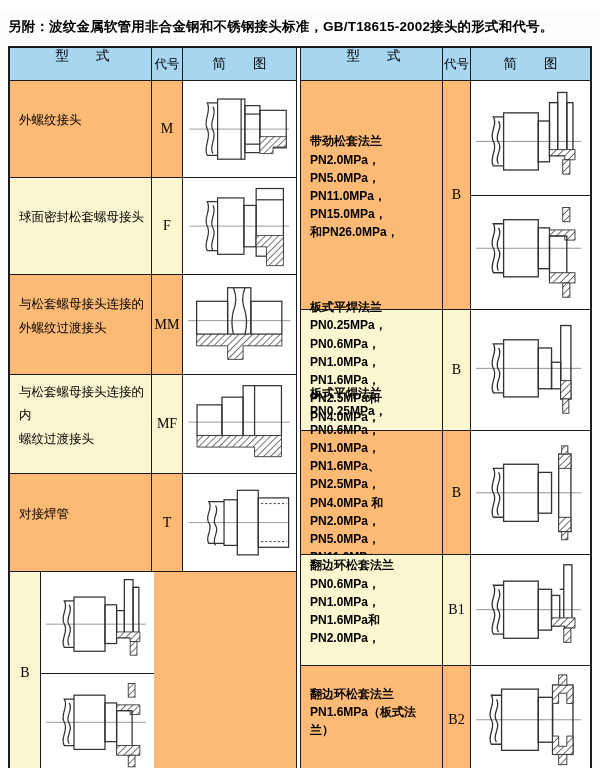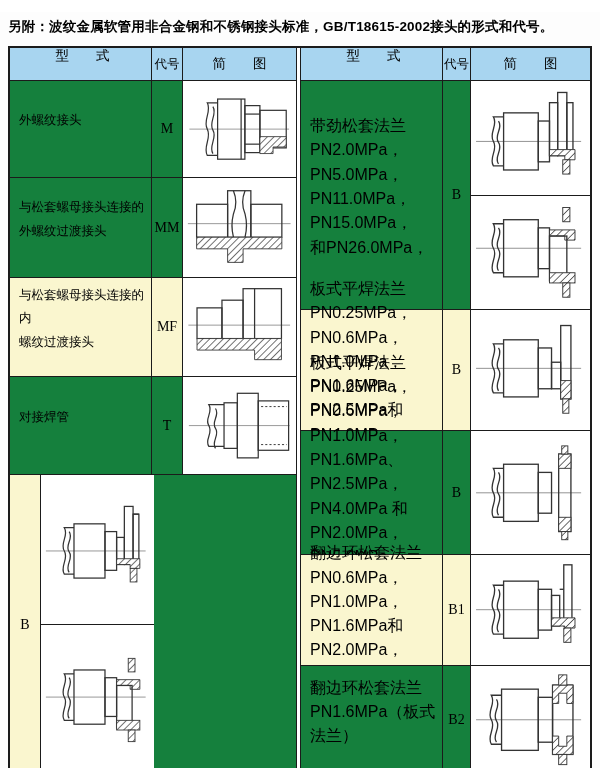--- a/index.html
+++ b/index.html
@@ -18,30 +18,30 @@
     border:2px solid #1b1b1b;background:#fff;
     display:flex;box-sizing:border-box;
   }
   .half{display:flex;flex-direction:column;box-sizing:border-box;}
   .half-left{width:286px;}
   .half-right{flex:1;}
   .mid-divider{
     width:5px;box-sizing:border-box;background:#fff;
     border-left:1.5px solid #1b1b1b;border-right:1.5px solid #1b1b1b;
   }
-  .row{display:flex;border-bottom:1.5px solid #1b1b1b;box-sizing:border-box;background:#15803d;}
+  .row{display:flex;border-bottom:1.5px solid #1b1b1b;box-sizing:border-box;background:#fdba74;}
   .row:last-child{border-bottom:none;flex:1;}
   .cell{box-sizing:border-box;border-right:1.5px solid #1b1b1b;}
   .cell:last-child{border-right:none;}
   .name-cell{
     flex:1;display:flex;align-items:center;
     padding:4px 5px 20px 9px;
     font-size:12.5px;line-height:1.85;white-space:pre-line;
   }
-  .half-right .name-cell{font-size:16px;line-height:1.52;}
+  .half-right .name-cell{font-size:12px;line-height:1.52;font-weight:bold;}
   .code-cell{
     width:31px;display:flex;align-items:center;justify-content:center;
     font-family:"Liberation Serif","DejaVu Serif",serif;font-size:14px;
   }
   .half-right .code-cell{width:28px;}
   .diagram-cell{
     width:113px;display:flex;flex-direction:column;background:#fff;padding:0;
   }
   .half-right .diagram-cell{width:119px;}
   .dsub{flex:1;display:flex;align-items:center;justify-content:center;overflow:hidden;}
@@ -105,20 +105,39 @@
               <rect class="ln" x="62" y="23" width="16" height="50"></rect>
               <line class="ln" x1="62" y1="32" x2="78" y2="32"></line>
               <line class="ln" x1="62" y1="64" x2="78" y2="64"></line>
               <rect class="ln" x="78" y="28" width="28" height="40"></rect>
               <polygon class="ht" points="78,56 106,56 106,67 92,67 92,74 78,74"></polygon>
             </svg>
           </div>
         </div>
       </div>
 
+      <div class="row lr1">
+        <div class="cell name-cell hl">球面密封松套螺母接头</div>
+        <div class="cell code-cell hl">F</div>
+        <div class="cell diagram-cell">
+          <div class="dsub">
+            <svg viewBox="0 0 112 96">
+              <line class="cl" x1="3" y1="48" x2="109" y2="48"></line>
+              <path class="ln" d="M33 22 H22 c5 9 -5 18 0 26 c5 9 -5 18 0 26 H33"></path>
+              <path class="ln" d="M28 26 c5 8 -5 16 0 24 c5 8 -5 16 0 24"></path>
+              <rect class="ln" x="33" y="18" width="28" height="60"></rect>
+              <rect class="ln" x="61" y="26" width="13" height="44"></rect>
+              <rect class="ln" x="74" y="8" width="29" height="72"></rect>
+              <line class="ln" x1="74" y1="20" x2="103" y2="20"></line>
+              <line class="ln" x1="74" y1="68" x2="103" y2="68"></line>
+              <polygon class="ht" points="74,58 103,58 103,90 85,90 85,70 74,70"></polygon>
+            </svg>
+          </div>
+        </div>
+      </div>
 
       <div class="row lr2">
         <div class="cell name-cell">与松套螺母接头连接的
 外螺纹过渡接头</div>
         <div class="cell code-cell">MM</div>
         <div class="cell diagram-cell">
           <div class="dsub">
             <svg viewBox="0 0 112 96">
               <line class="cl" x1="3" y1="44" x2="109" y2="44"></line>
               <rect class="ln" x="12" y="24" width="32" height="34"></rect>

